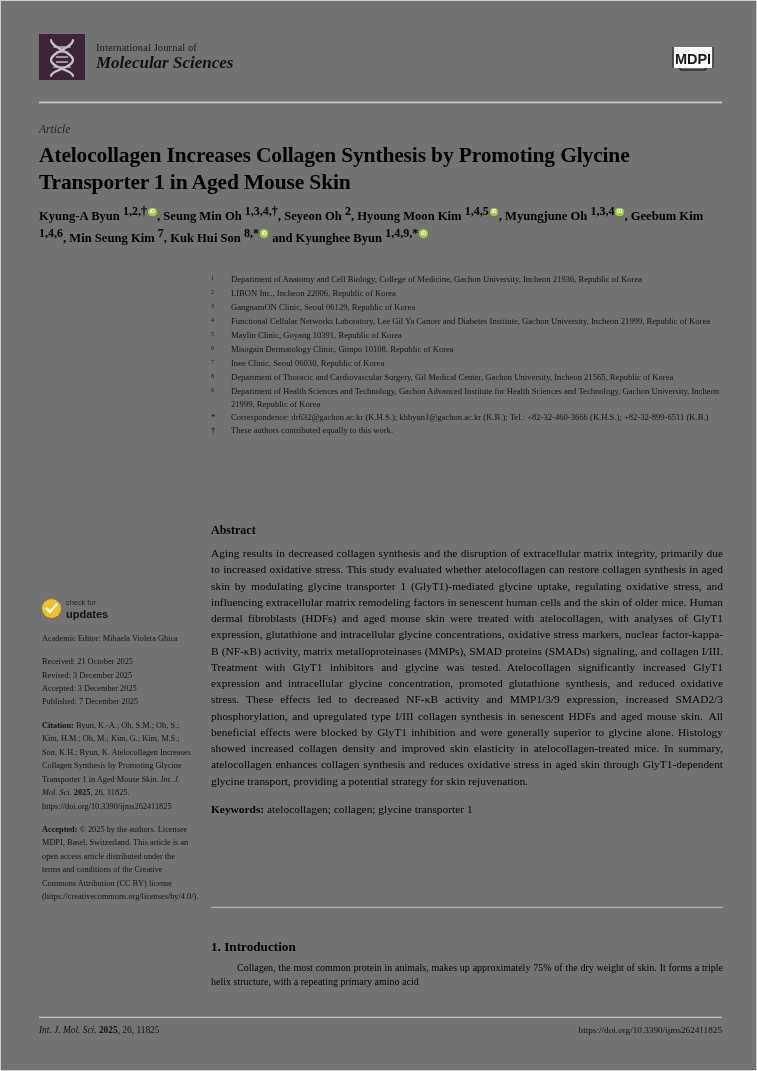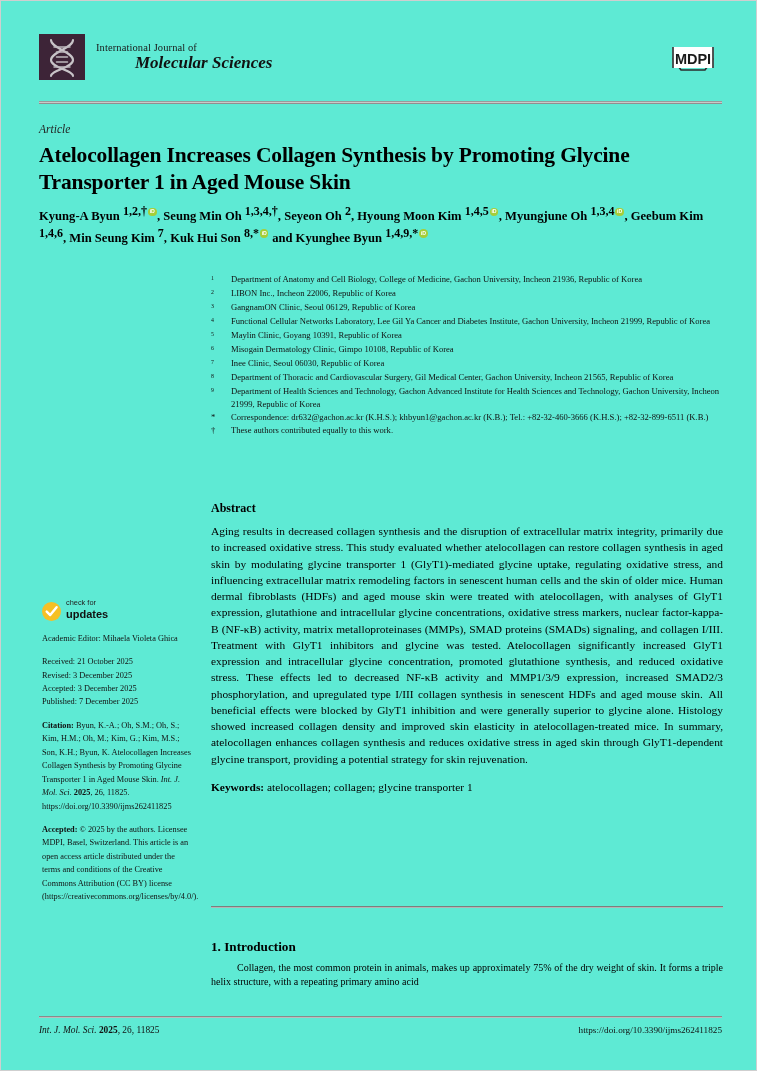--- a/index.html
+++ b/index.html
@@ -8,21 +8,21 @@
   html, body {
     width: 757px;
     height: 1071px;
     background: #d9d9d9;
   }
 
   .page {
     position: relative;
     width: 757px;
     height: 1071px;
-    background: #5eead4;
+    background: #737373;
     border: 1px solid #cfcfcf;
     font-family: "Liberation Serif", "DejaVu Serif", serif;
     color: #000000;
     overflow: hidden;
   }
 
   
   .masthead {
     position: absolute;
     left: 38px;
@@ -55,21 +55,20 @@
     font-size: 10.5px;
     letter-spacing: .1px;
     color: #1a1a1a;
   }
   .journal-name .line2 {
     font-size: 17px;
     font-style: italic;
     font-weight: 700;
     color: #111;
     margin-top: 1px;
-    margin-left: 39px;
   }
 
   .mdpi-logo {
     position: relative;
     width: 58px;
     height: 44px;
     flex: none;
   }
   .mdpi-logo svg { display: block; }
 
@@ -175,21 +174,21 @@
     left: 41px;
     top: 598px;
     width: 152px;
     font-size: 8.3px;
     line-height: 1.62;
     color: #111;
   }
 
   .cfu-badge {
     display: flex;
-    align-items: flex-end;
+    align-items: flex-start;
     gap: 5px;
     margin-bottom: 11px;
   }
   .cfu-circle {
     width: 19px; height: 19px;
     flex: none;
   }
   .cfu-text {
     font-family: "Liberation Sans", sans-serif;
     line-height: 1.18;
@@ -198,21 +197,21 @@
   .cfu-text .l2 { font-size: 11px; font-weight: 700; color: #111; }
 
   .sb-block { margin-bottom: 10px; }
   .sb-block b { font-weight: 700; }
   .sb-block i { font-style: italic; }
 
   
   .main {
     position: absolute;
     left: 210px;
-    top: 500px;
+    top: 522px;
     width: 512px;
   }
 
   .abstract-head {
     font-size: 12px;
     font-weight: 700;
     margin-bottom: 7px;
   }
 
   .abstract-body {

